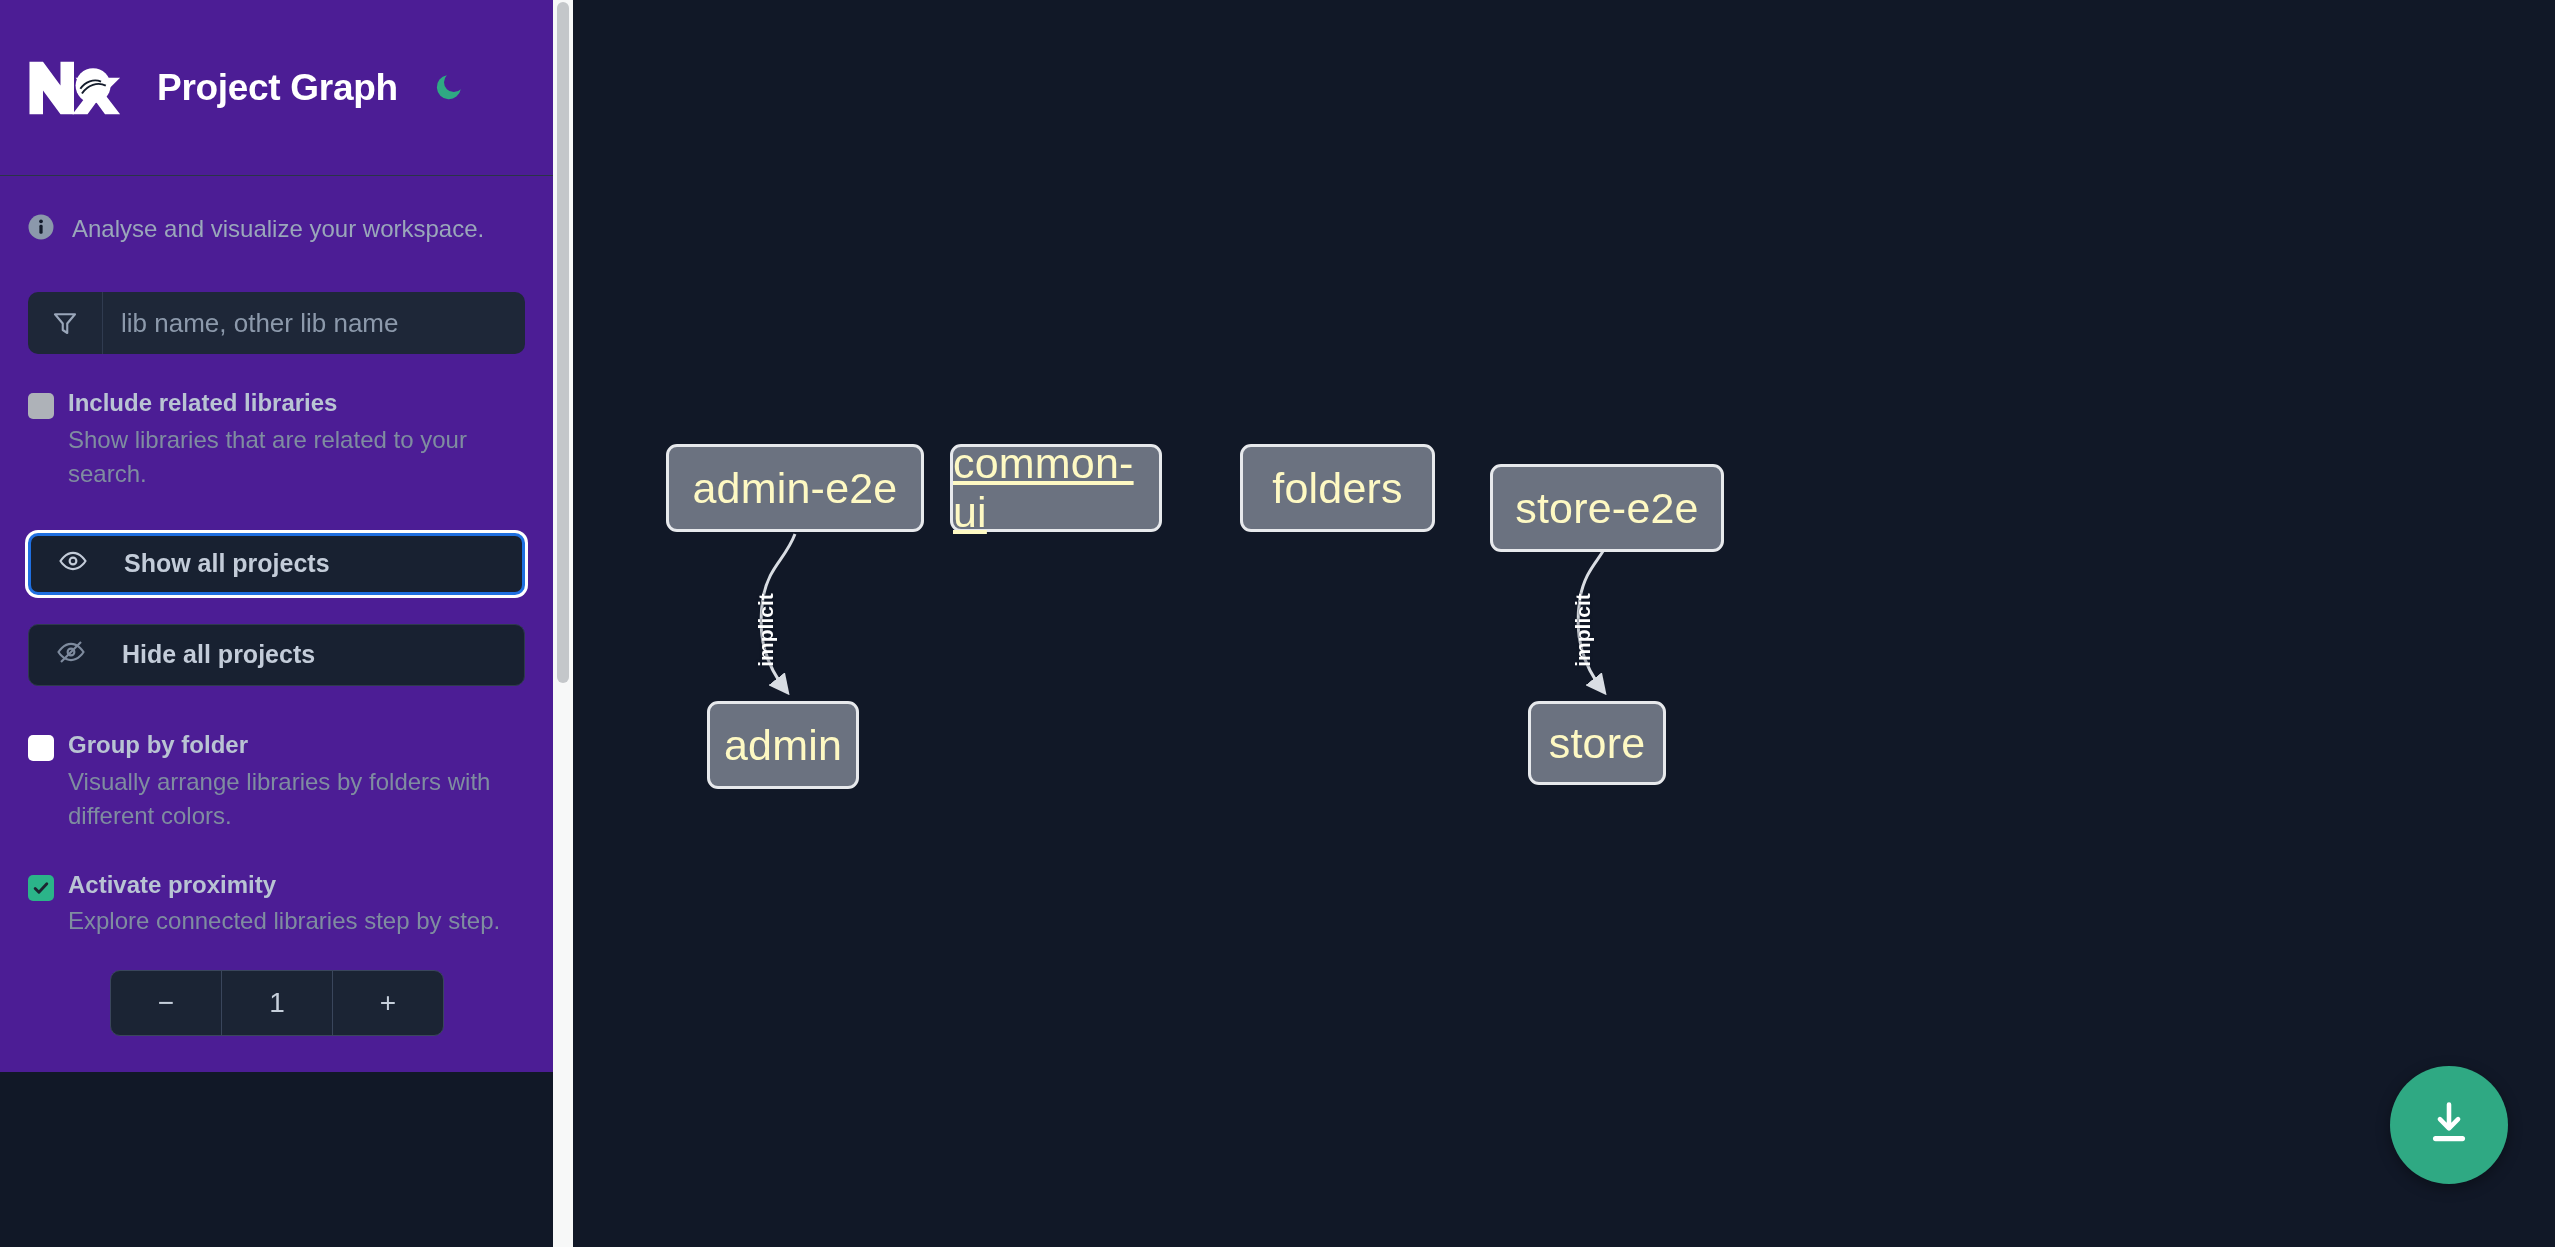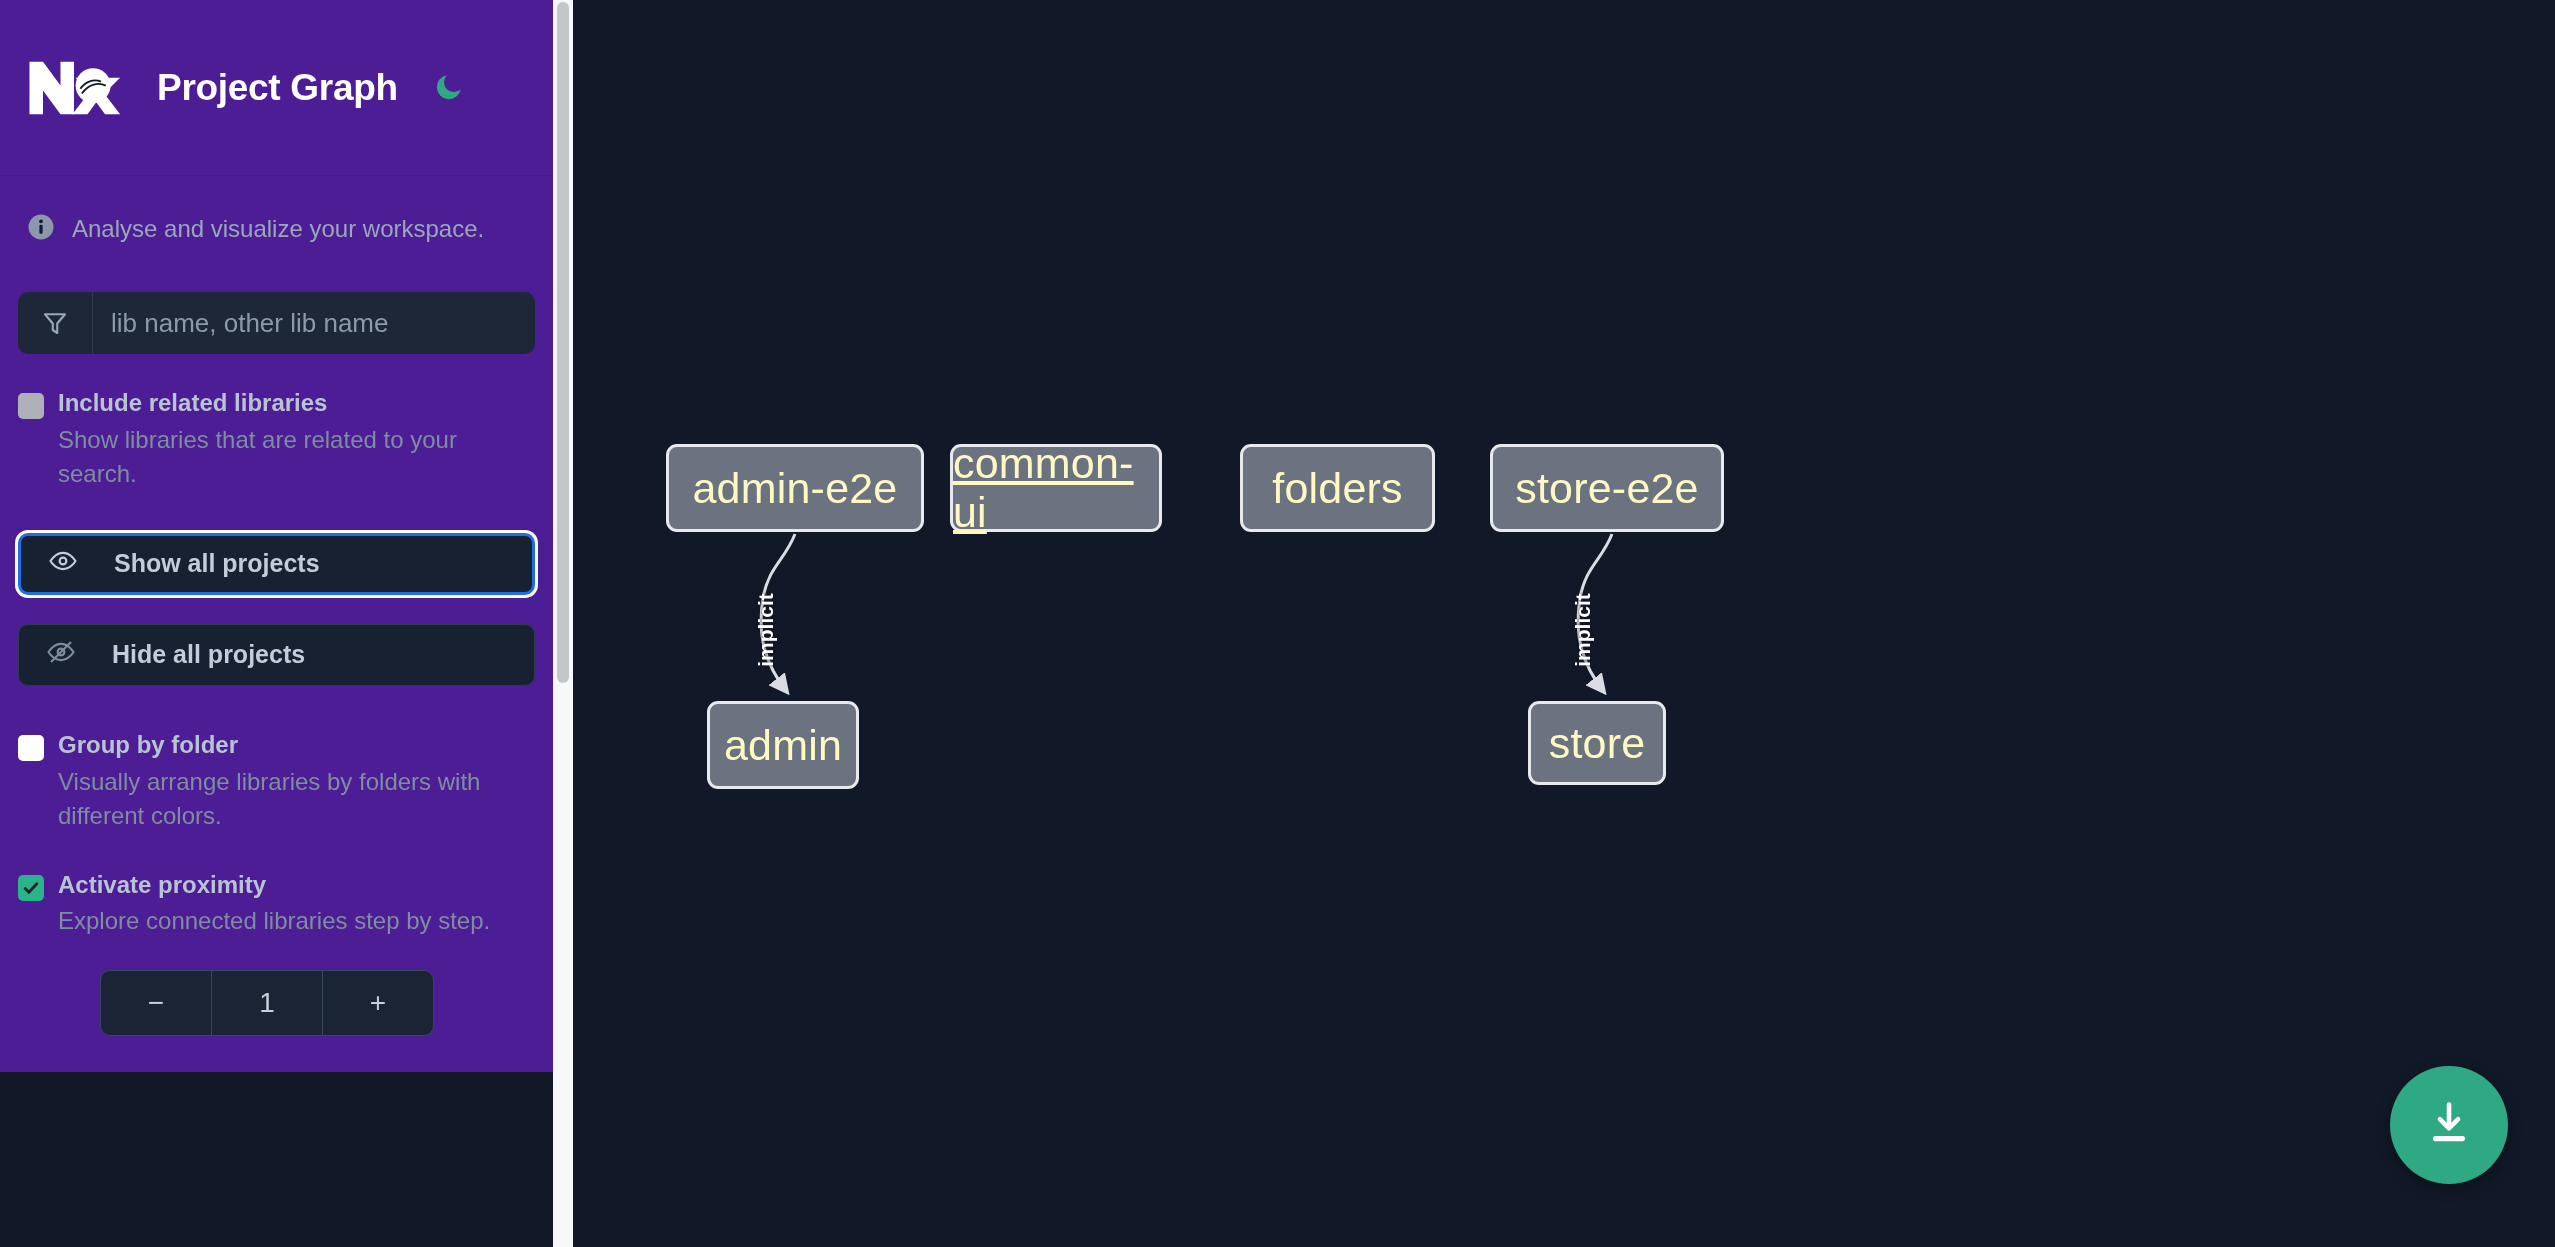--- a/index.html
+++ b/index.html
@@ -40,21 +40,21 @@
     display: flex; align-items: center; justify-content: center;
     cursor: pointer;
   }
 
   .sb-info-row {
     display: flex; align-items: center; gap: 16px;
     padding: 36px 26px 0 26px;
   }
   .sb-info-text { font-size: 24px; color: #9aa7ba; }
 
-  .sb-body { padding: 0 18px; }
+  .sb-body { padding: 0 28px; }
 
   
   .filter-wrap {
     margin-top: 46px;
     display: flex; align-items: stretch;
     height: 62px;
     background: #1e2738;
     border-radius: 10px;
     overflow: hidden;
   }
@@ -293,21 +293,21 @@
 
     <div class="node" style="left:93px;top:444px;width:258px;height:88px;">
       <span>admin-e2e</span>
     </div>
     <div class="node" style="left:377px;top:444px;width:212px;height:88px;text-decoration:underline;">
       <span>common-ui</span>
     </div>
     <div class="node" style="left:667px;top:444px;width:195px;height:88px;">
       <span>folders</span>
     </div>
-    <div class="node" style="left:917px;top:444px;width:234px;height:88px;">
+    <div class="node" style="left:917px;top:464px;width:234px;height:88px;">
       <span>store-e2e</span>
     </div>
     <div class="node" style="left:134px;top:701px;width:152px;height:88px;">
       <span>admin</span>
     </div>
     <div class="node" style="left:955px;top:701px;width:138px;height:84px;">
       <span>store</span>
     </div>
 
     <span class="edge-label" style="left:148px;top:618px;width:90px;text-align:center;">implicit</span>

